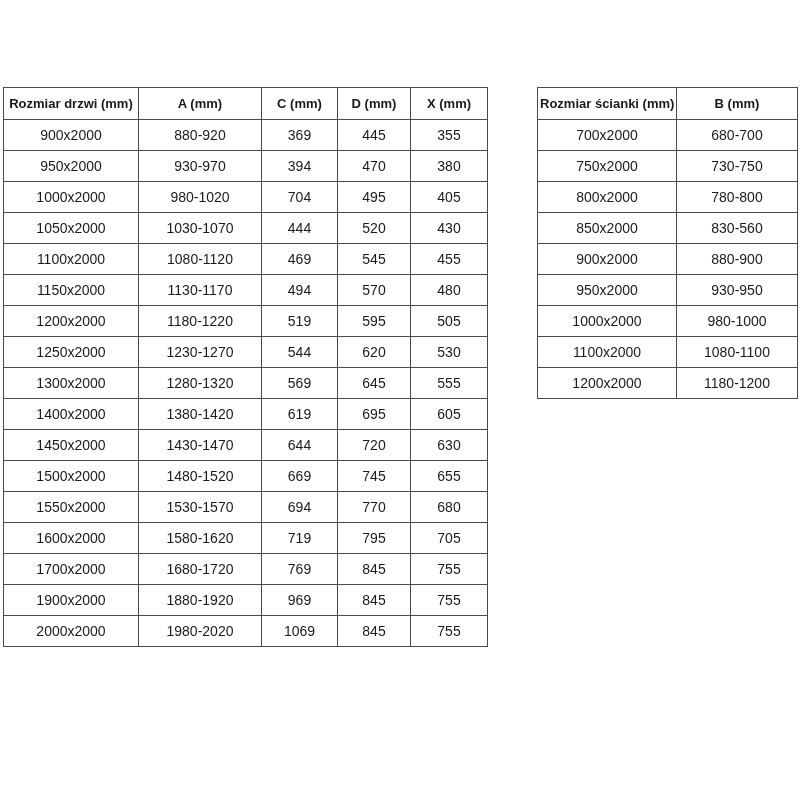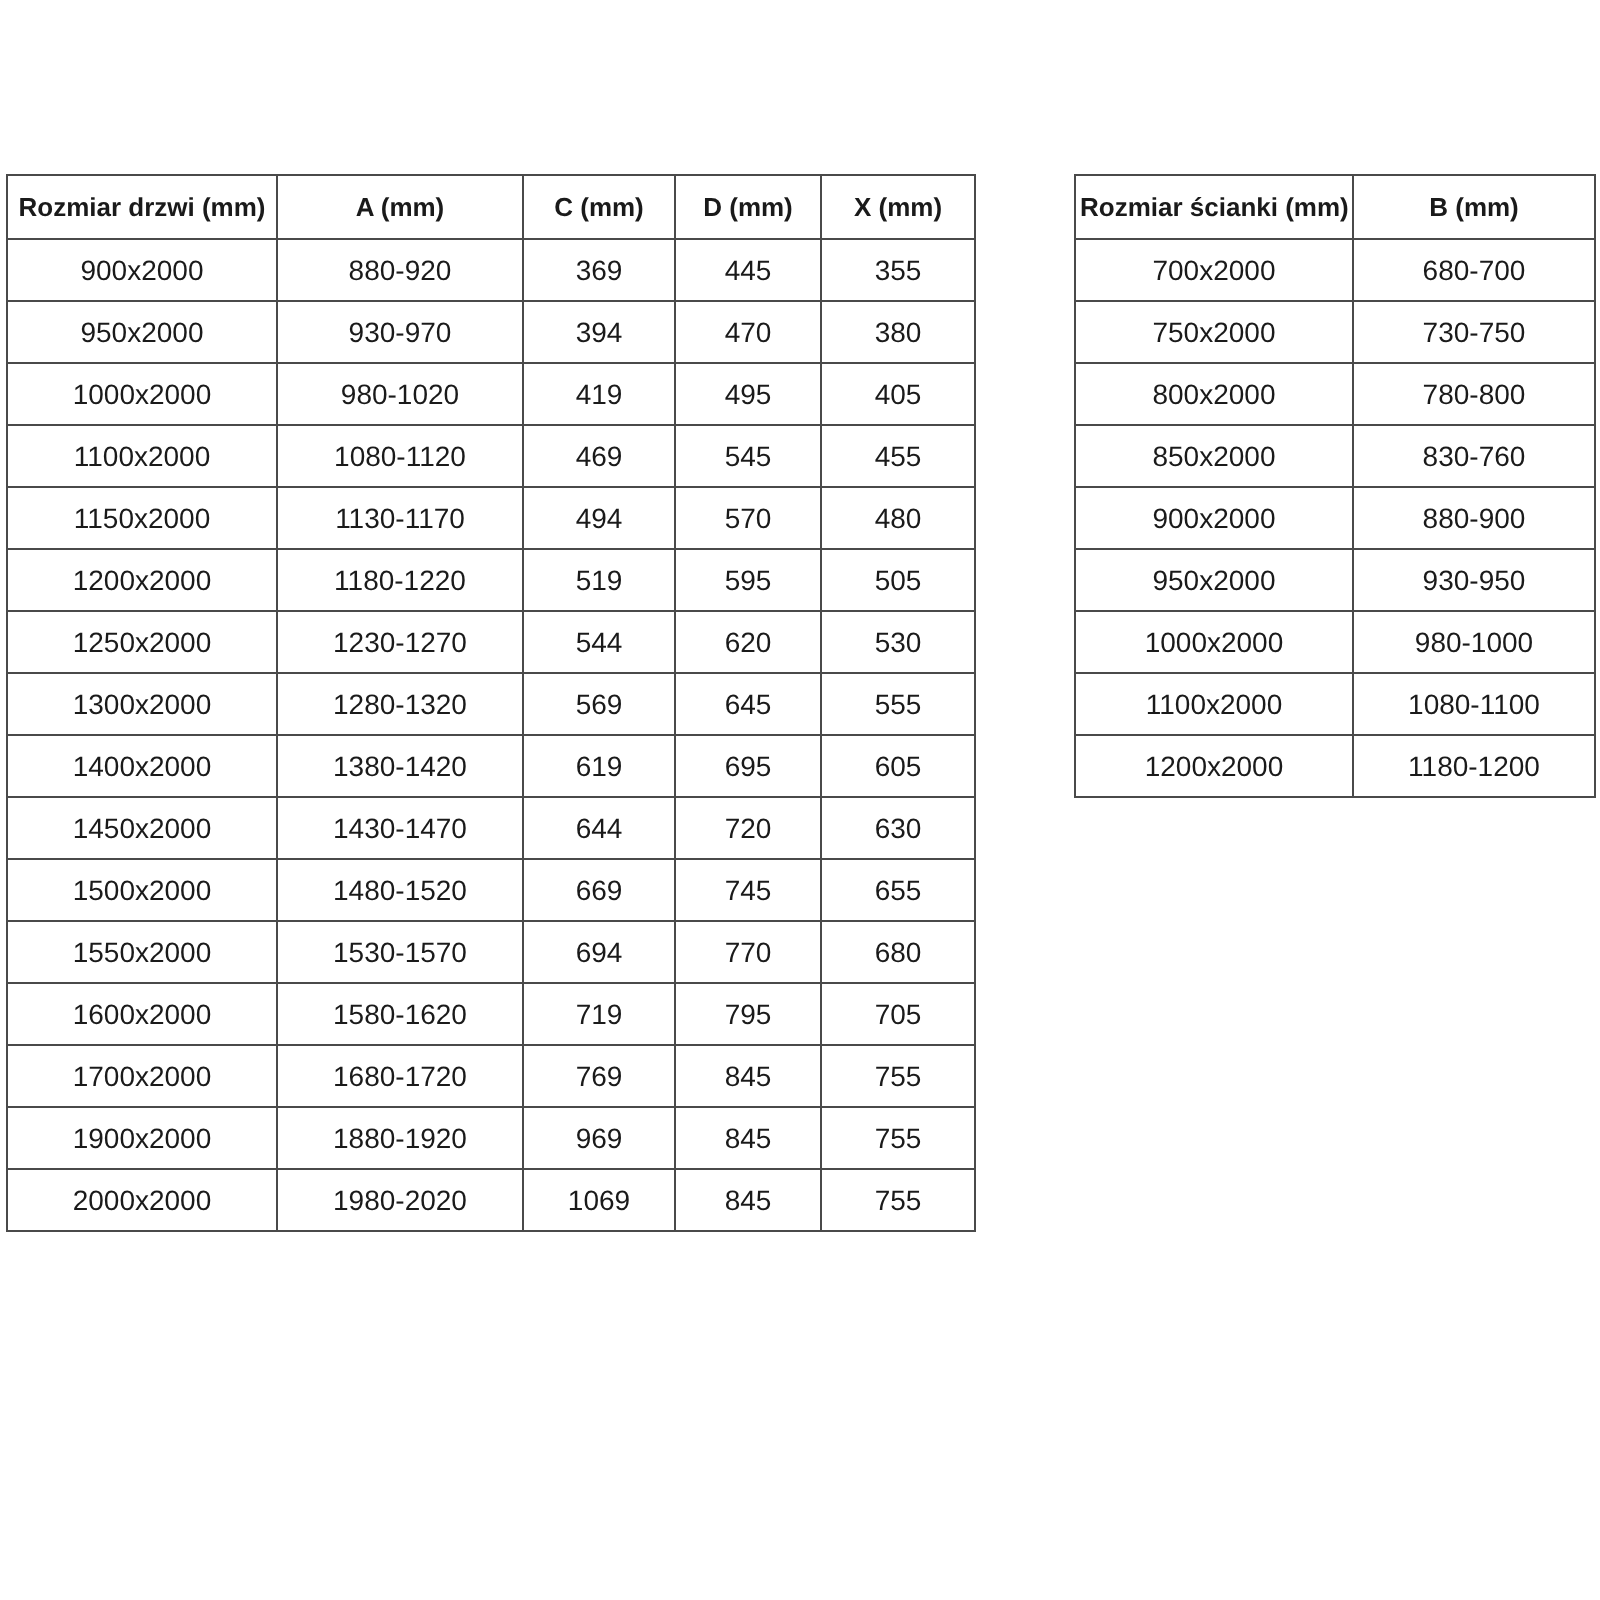--- a/index.html
+++ b/index.html
@@ -90,23 +90,30 @@
         <tr>
           <td>950x2000</td>
           <td>930-970</td>
           <td>394</td>
           <td>470</td>
           <td>380</td>
         </tr>
         <tr>
           <td>1000x2000</td>
           <td>980-1020</td>
-          <td>419</td>
+          <td>704</td>
           <td>495</td>
           <td>405</td>
+        </tr>
+        <tr>
+          <td>1050x2000</td>
+          <td>1030-1070</td>
+          <td>444</td>
+          <td>520</td>
+          <td>430</td>
         </tr>
         <tr>
           <td>1100x2000</td>
           <td>1080-1120</td>
           <td>469</td>
           <td>545</td>
           <td>455</td>
         </tr>
         <tr>
           <td>1150x2000</td>
@@ -214,21 +221,21 @@
         <tr>
           <td>750x2000</td>
           <td>730-750</td>
         </tr>
         <tr>
           <td>800x2000</td>
           <td>780-800</td>
         </tr>
         <tr>
           <td>850x2000</td>
-          <td>830-760</td>
+          <td>830-560</td>
         </tr>
         <tr>
           <td>900x2000</td>
           <td>880-900</td>
         </tr>
         <tr>
           <td>950x2000</td>
           <td>930-950</td>
         </tr>
         <tr>

